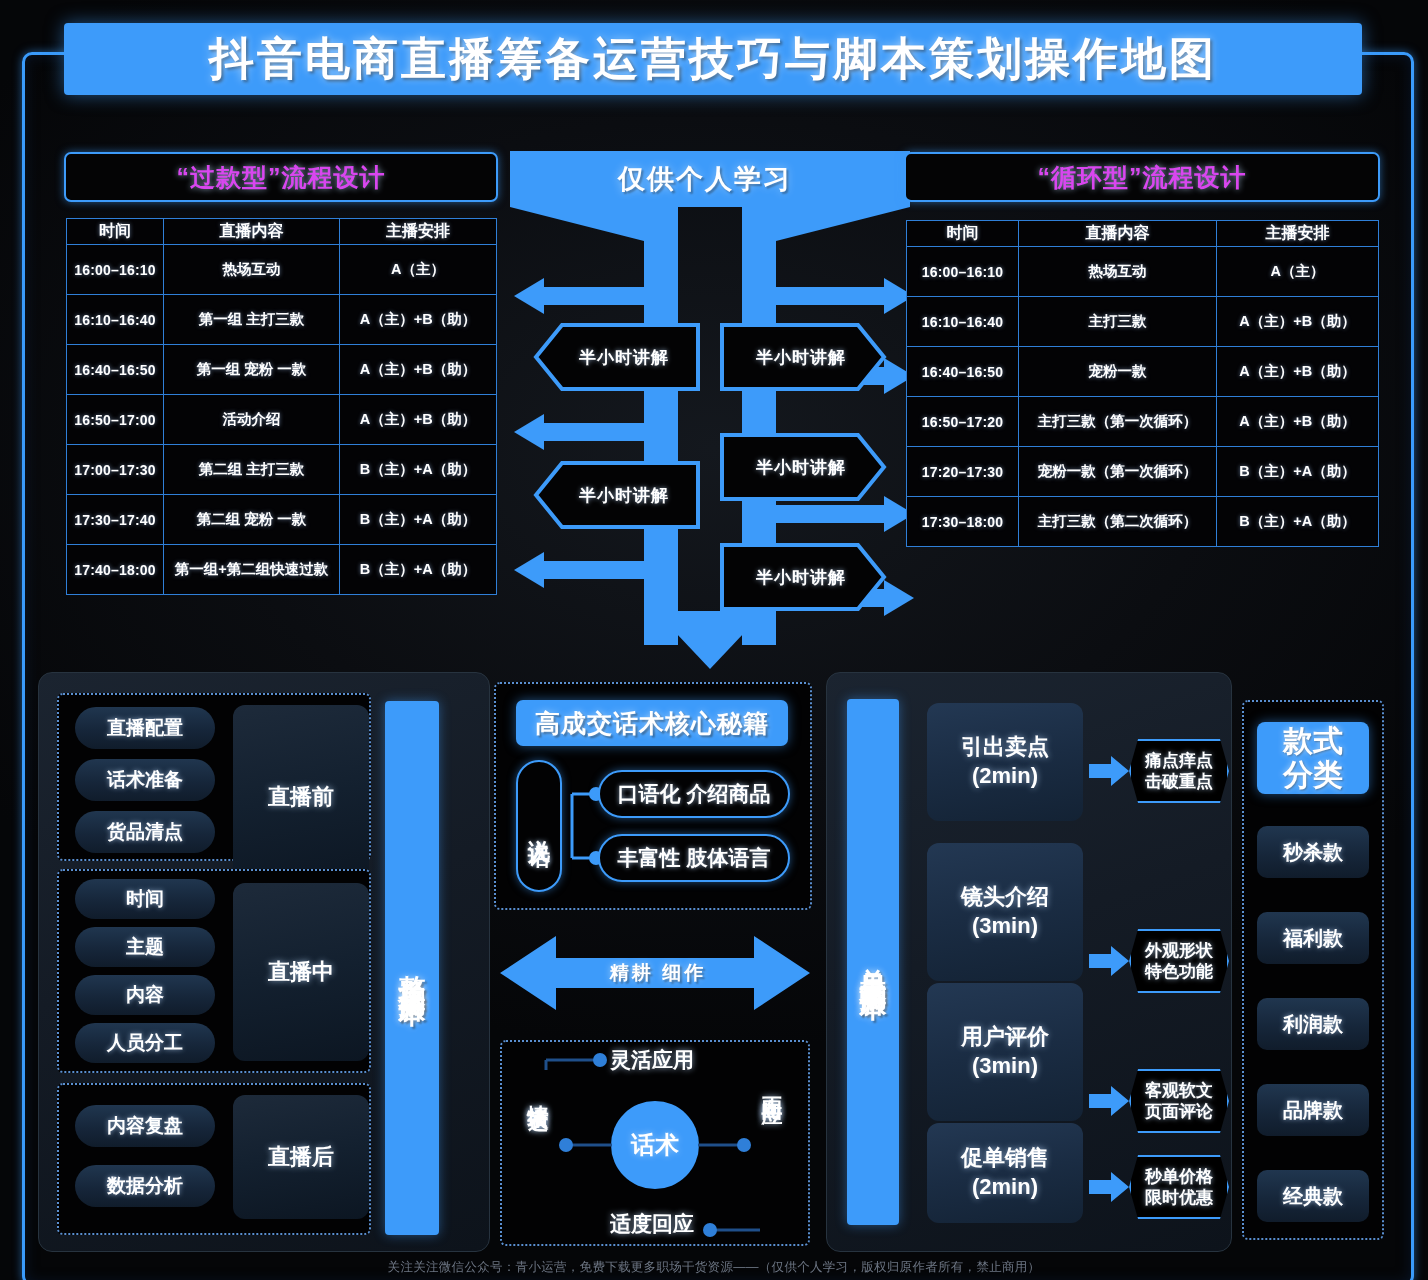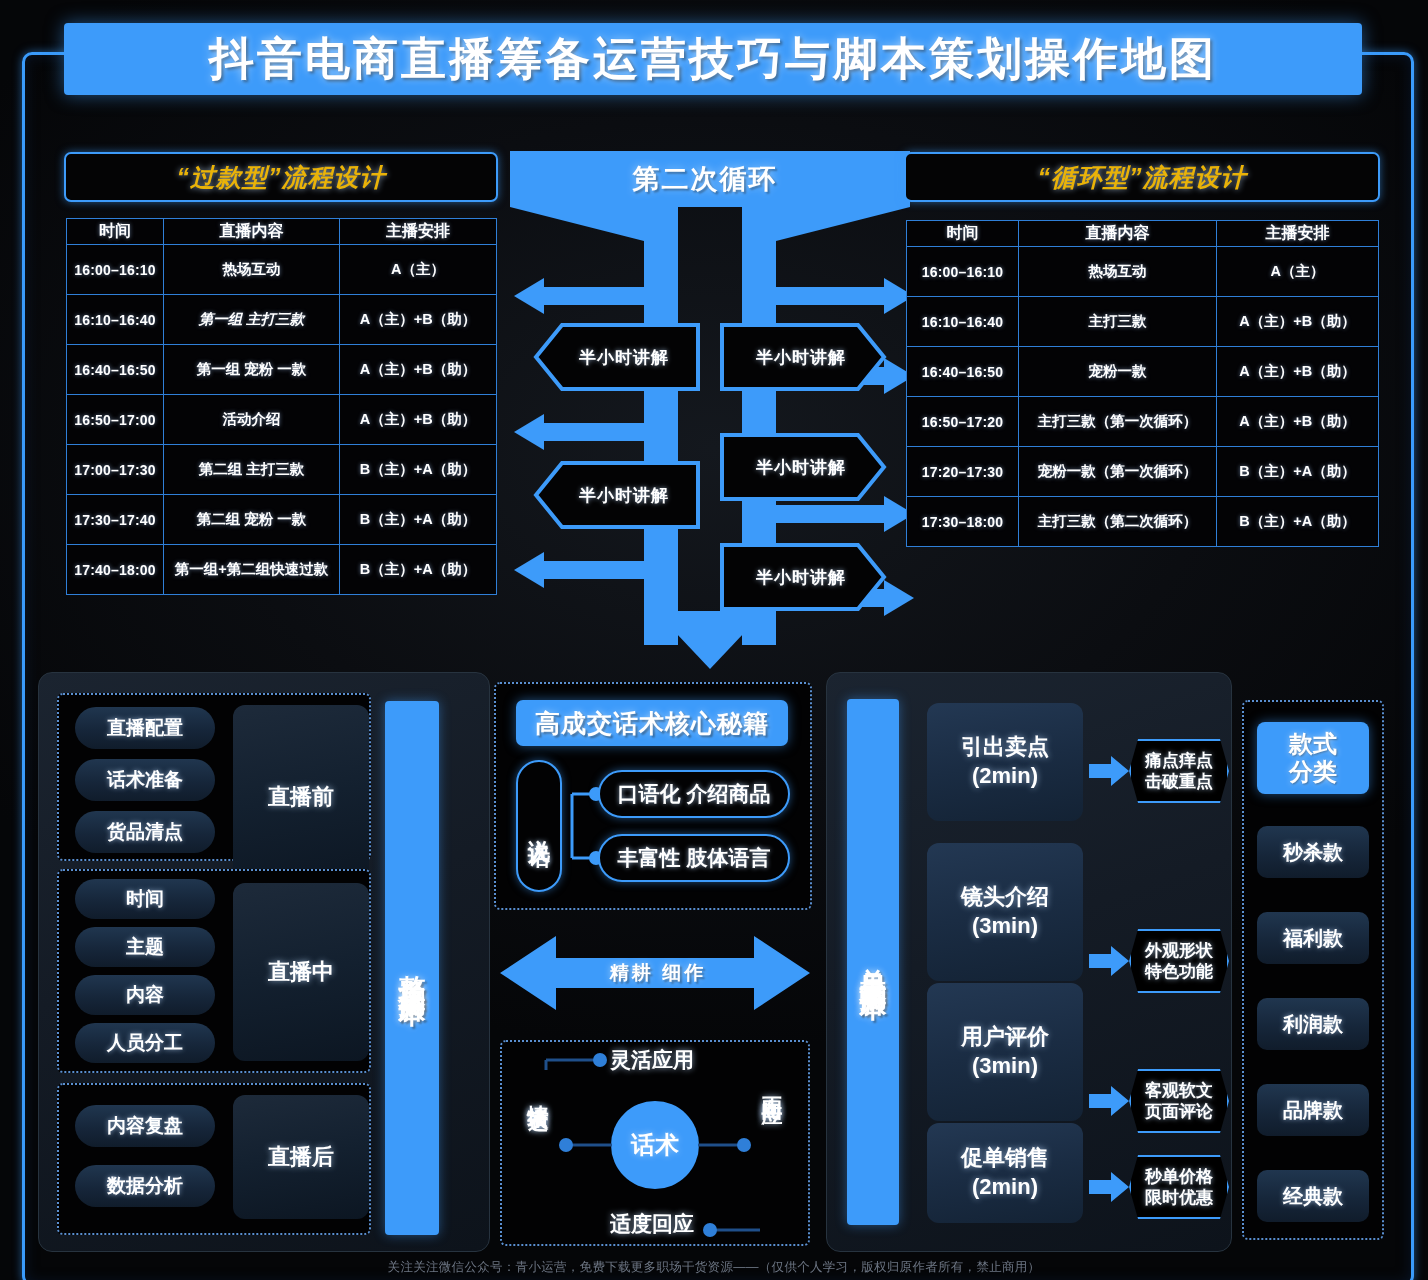--- a/index.html
+++ b/index.html
@@ -44,24 +44,23 @@
   
   .sec-head {
     position: absolute;
     background: #040405;
     border: 2px solid #3d9bfa;
     border-radius: 7px;
     display: flex; align-items: center; justify-content: center;
     box-shadow: 0 0 9px rgba(61,155,250,.55);
   }
   .sec-head span {
-    color: #eab308; font-size: 25px; font-weight: bold; letter-spacing: 1px;
+    color: #d946ef; font-size: 25px; font-weight: bold; letter-spacing: 1px;
     text-shadow: 0 0 6px rgba(190,220,255,.75);
     white-space: nowrap;
-    font-style: italic;
   }
 
   
   .tbl { position: absolute; border-collapse: collapse; table-layout: fixed; }
   .tbl td, .tbl th {
     border: 1.5px solid #2f7fd8;
     color: #fff;
     text-align: center;
     font-weight: bold;
     background: #030305;
@@ -236,21 +235,21 @@
     </tr>
       </thead>
     <tbody id="left-tbody">
         <tr>
           <td class="t-time" style="height: 50px;">16:00–16:10</td>
           <td style="height: 50px;">热场互动</td>
           <td style="height: 50px;">A（主）</td>
         </tr>
         <tr>
           <td class="t-time" style="height: 50px;">16:10–16:40</td>
-          <td style="height: 50px; font-style: italic;">第一组 主打三款</td>
+          <td style="height: 50px;">第一组 主打三款</td>
           <td style="height: 50px;">A（主）+B（助）</td>
         </tr>
         <tr>
           <td class="t-time" style="height: 50px;">16:40–16:50</td>
           <td style="height: 50px;">第一组 宠粉 一款</td>
           <td style="height: 50px;">A（主）+B（助）</td>
         </tr>
         <tr>
           <td class="t-time" style="height: 50px;">16:50–17:00</td>
           <td style="height: 50px;">活动介绍</td>
@@ -316,21 +315,21 @@
         <polygon points="62,180 198,180 198,244 62,244 36,212"></polygon>
         <polygon points="62,318 198,318 198,382 62,382 36,350"></polygon>
       </g>
 
       <g fill="#030304" stroke="#3d9bfa" stroke-width="4">
         <polygon points="222,180 358,180 384,212 358,244 222,244"></polygon>
         <polygon points="222,290 358,290 384,322 358,354 222,354"></polygon>
         <polygon points="222,400 358,400 384,432 358,464 222,464"></polygon>
       </g>
     </svg>
-    <div class="fl-title">第二次循环</div>
+    <div class="fl-title">仅供个人学习</div>
     <div class="hexlabel" style="left:44px; top:180px; width:160px; height:64px;">半小时讲解</div>
     <div class="hexlabel" style="left:222px; top:180px; width:158px; height:64px;">半小时讲解</div>
     <div class="hexlabel" style="left:222px; top:290px; width:158px; height:64px;">半小时讲解</div>
     <div class="hexlabel" style="left:44px; top:318px; width:160px; height:64px;">半小时讲解</div>
     <div class="hexlabel" style="left:222px; top:400px; width:158px; height:64px;">半小时讲解</div>
   </div>
 
   <div class="sec-head" style="left:904px; top:152px; width:476px; height:50px;">
     <span>“循环型”流程设计</span>
   </div>
@@ -512,21 +511,21 @@
           </svg></div>
         <div class="hexout" style="left: 302px; top: 482px; width: 100px; height: 64px;">
           <div>秒单价格</div>
           <div>限时优惠</div>
         </div>
       </div>
   </div>
 
   <div class="dotbox" style="left:1242px; top:700px; width:142px; height:540px; background:#020203;"></div>
   <div id="cats-host">
-      <div class="catpill active" style="left: 1257px; top: 722px; width: 112px; height: 72px; font-size: 24px;">
+      <div class="catpill active" style="left: 1257px; top: 722px; width: 112px; height: 72px; font-size: 30px;">
         <div>款式</div>
         <div>分类</div>
       </div>
       <div class="catpill" style="left: 1257px; top: 826px; width: 112px; height: 52px;">秒杀款</div>
       <div class="catpill" style="left: 1257px; top: 912px; width: 112px; height: 52px;">福利款</div>
       <div class="catpill" style="left: 1257px; top: 998px; width: 112px; height: 52px;">利润款</div>
       <div class="catpill" style="left: 1257px; top: 1084px; width: 112px; height: 52px;">品牌款</div>
       <div class="catpill" style="left: 1257px; top: 1170px; width: 112px; height: 52px;">经典款</div>
     </div>
 

